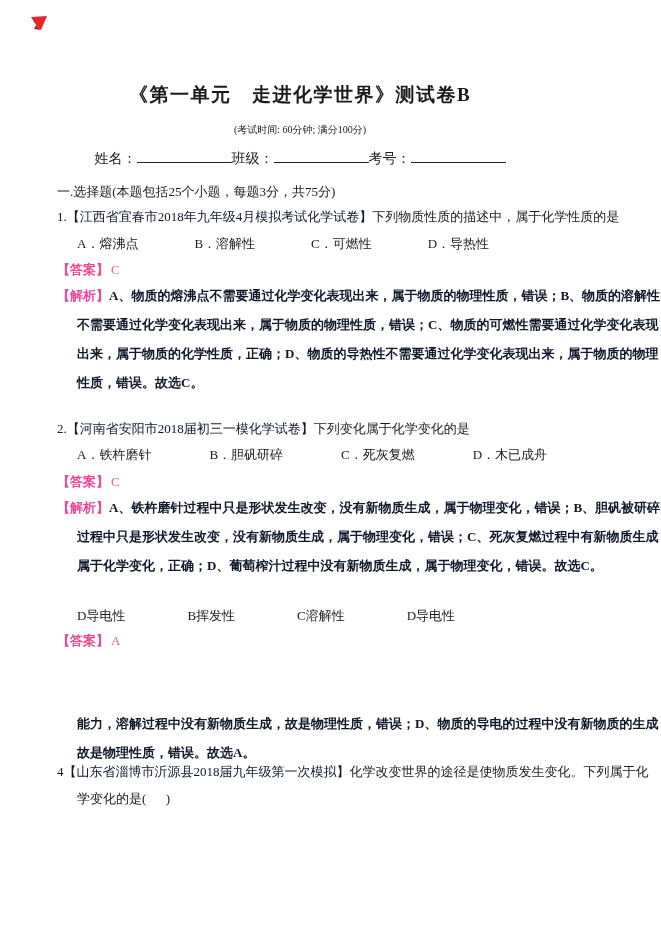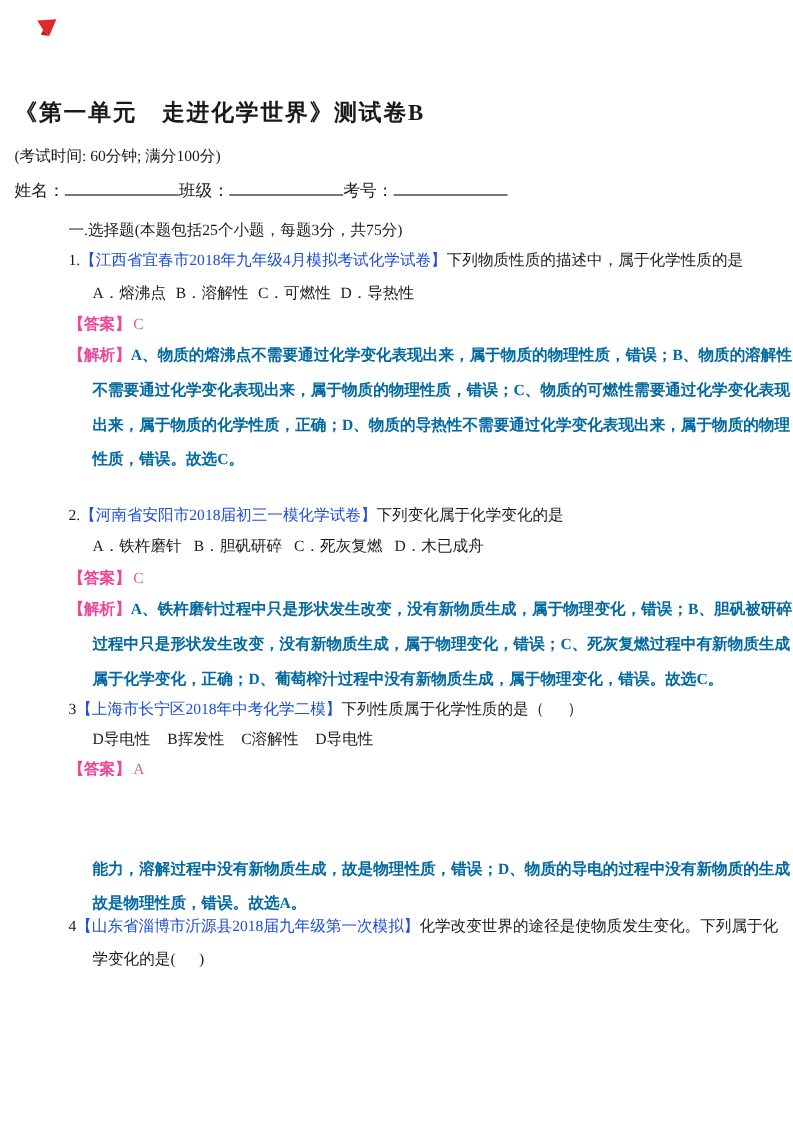--- a/index.html
+++ b/index.html
@@ -11,38 +11,38 @@
     font-family:"Liberation Serif","DejaVu Serif",serif;
     color:#1a1a1a;
   }
   .line{
     position:absolute;
     white-space:pre;
     font-size:13px;
     line-height:18px;
     height:18px;
   }
-  .center{left:12px;width:600px;}
+  .center{left:0;width:600px;text-align:center;}
   .title-line{
     font-size:19px;line-height:24px;height:24px;
     font-weight:bold;letter-spacing:1.5px;
     font-family:"Liberation Serif","DejaVu Serif",serif;
   }
-  .subtitle-line{font-size:13px;}
+  .subtitle-line{font-size:10px;}
   .name-line{font-size:14px;}
   .fill-blank{
     display:inline-block;width:95px;height:15px;
     border-bottom:1px solid #222;
     vertical-align:baseline;
   }
-  .src{color:#1d4ed8;}
+  .src{color:#0f172a;}
   .lbl{color:#ec4899;font-weight:bold;}
   .ansletter{color:#dc6a6a;padding-left:2px;}
-  .red{color:#0369a1;font-weight:bold;}
-  .opts{display:flex;}
+  .red{color:#0f172a;font-weight:bold;}
+  .opts{display:flex;gap:48px;}
   .opts span{display:inline-block;white-space:pre;}
   .g8  span{margin-right:8px;}
   .g10 span{margin-right:10px;}
   .g14 span{margin-right:14px;}
   .g26 span{margin-right:26px;}
   .logo{
     position:absolute;left:29px;top:13px;width:20px;height:20px;
   }
 </style>
 </head>
@@ -70,21 +70,20 @@
   <div class="line red" style="top:316px;left:77px">不需要通过化学变化表现出来，属于物质的物理性质，错误；C、物质的可燃性需要通过化学变化表现</div>
   <div class="line red" style="top:374px;left:77px">性质，错误。故选C。</div>
 
   <div class="line" style="top:420px;left:57px"><span>2.</span><span class="src">【河南省安阳市2018届初三一模化学试卷】</span><span>下列变化属于化学变化的是</span></div>
   <div class="line opts g10" style="top:446px;left:77px"><span>A．铁杵磨针</span><span>B．胆矾研碎</span><span>C．死灰复燃</span><span>D．木已成舟</span></div>
   <div class="line" style="top:473px;left:57px"><span class="lbl">【答案】</span><span class="ansletter">C</span></div>
   <div class="line" style="top:499px;left:57px"><span class="lbl">【解析】</span><span class="red">A、铁杵磨针过程中只是形状发生改变，没有新物质生成，属于物理变化，错误；B、胆矾被研碎</span></div>
   <div class="line red" style="top:528px;left:77px">过程中只是形状发生改变，没有新物质生成，属于物理变化，错误；C、死灰复燃过程中有新物质生成，</div>
   <div class="line red" style="top:557px;left:77px">属于化学变化，正确；D、葡萄榨汁过程中没有新物质生成，属于物理变化，错误。故选C。</div>
 
-  <div class="line" style="top:582px;left:57px"><span>3</span><span class="src">【上海市长宁区2018年中考化学二模】</span><span>下列性质属于化学性质的是（      ）</span></div>
   <div class="line opts g14" style="top:607px;left:77px"><span>D导电性</span><span>B挥发性</span><span>C溶解性</span><span>D导电性</span></div>
   <div class="line" style="top:632px;left:57px"><span class="lbl">【答案】</span><span class="ansletter">A</span></div>
   <div class="line red" style="top:715px;left:77px">能力，溶解过程中没有新物质生成，故是物理性质，错误；D、物质的导电的过程中没有新物质的生成，</div>
   <div class="line red" style="top:744px;left:77px">故是物理性质，错误。故选A。</div>
 
   <div class="line" style="top:763px;left:57px"><span>4</span><span class="src">【山东省淄博市沂源县2018届九年级第一次模拟】</span><span>化学改变世界的途径是使物质发生变化。下列属于化</span></div>
   <div class="line" style="top:790px;left:77px">学变化的是(      )</div>
 
 </div>
 

